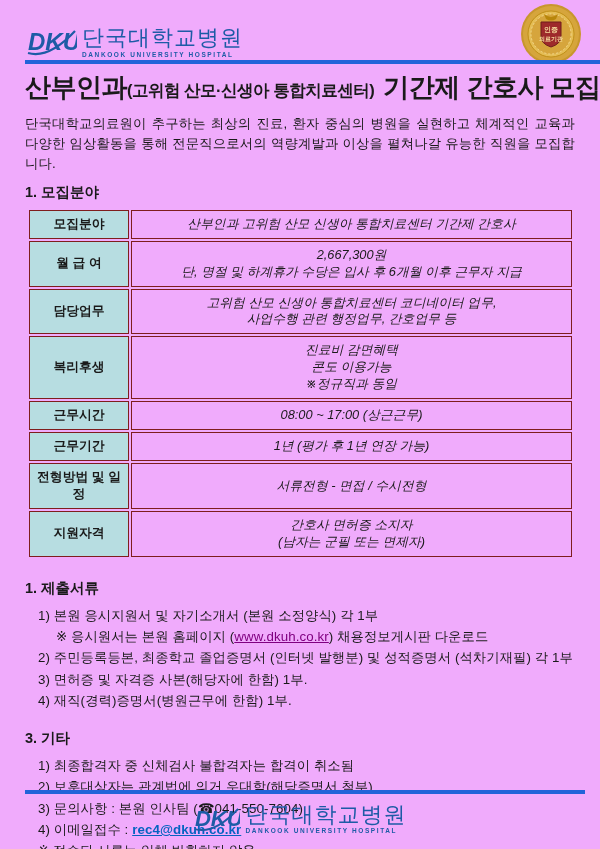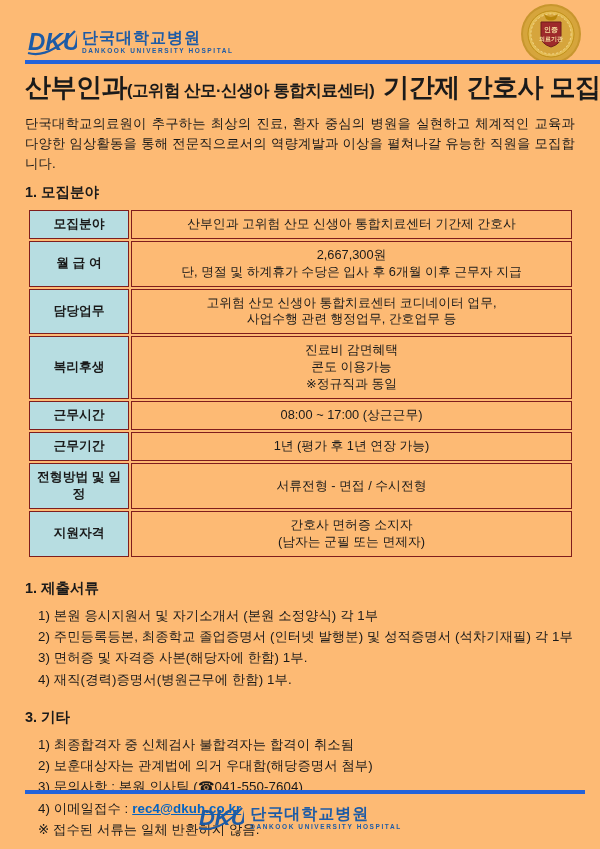--- a/index.html
+++ b/index.html
@@ -5,28 +5,28 @@
   * { box-sizing: border-box; margin: 0; padding: 0; }
   html, body { background: #ffffff; }
   body {
     width: 600px; height: 849px;
     font-family: "Liberation Sans", "DejaVu Sans", sans-serif;
     color: #1a1a1a;
   }
   .page {
     position: relative;
     width: 600px; height: 849px;
-    background: #fdba74;
+    background: #f0abfc;
     overflow: hidden;
   }
 
   
   .header { position: absolute; top: 0; left: 0; right: 0; height: 66px; }
   .logo { position: absolute; left: 27px; top: 26px; display: flex; align-items: center; gap: 5px; }
-  .logo-text-ko { font-size: 16px; font-weight: 700; color: #1d5ba6; letter-spacing: 1px; line-height: 1.05; }
+  .logo-text-ko { font-size: 22px; font-weight: 400; color: #1d5ba6; letter-spacing: 1px; line-height: 1.05; }
   .logo-text-en { font-size: 6.5px; font-weight: 700; color: #1d5ba6; letter-spacing: 1.6px; margin-top: 1px; }
   .seal { position: absolute; right: 18px; top: 3px; width: 62px; height: 62px; }
   .rule-top { position: absolute; left: 25px; right: 0; top: 60px; height: 4px; background: #2363d9; }
 
   
   .content { position: absolute; top: 68px; left: 25px; right: 25px; }
   .doc-title { white-space: nowrap; margin-top: 2px; text-align: center; }
   .t-big { font-size: 26px; font-weight: 800; letter-spacing: -0.5px; }
   .t-small { font-size: 16.5px; font-weight: 800; letter-spacing: -0.5px; }
   .t-gap { margin-left: 9px; }
@@ -40,21 +40,21 @@
     width: 547px; margin: 6px 0 0 2px;
     table-layout: fixed;
   }
   table.recruit td { border: 1px solid #7f1d1d; vertical-align: middle; }
   td.cell-label {
     width: 100px; background: #b7dde1;
     text-align: center; font-size: 12.8px; font-weight: 600;
     padding: 5px 2px;
   }
   td.cell-value { text-align: center; font-size: 12.8px; padding: 5px 10px; }
-  .cell-line { line-height: 1.32; }
+  .cell-line { line-height: 1.32; font-style: italic; }
 
   
   .list { margin-top: 3px; }
   .list-item { font-size: 13.3px; line-height: 1.6; padding-left: 13px; letter-spacing: 0.1px; }
   .list-subnote { font-size: 13.3px; line-height: 1.6; padding-left: 31px; letter-spacing: 0.1px; }
   .link-visited { color: #800080; text-decoration: underline; cursor: pointer; }
   .link-blue { color: #0563c1; text-decoration: underline; cursor: pointer; font-weight: 600; }
 
   
   .footer { position: absolute; left: 0; right: 0; top: 790px; }
@@ -156,20 +156,21 @@
             <div class="cell-line">간호사 면허증 소지자</div>
             <div class="cell-line">(남자는 군필 또는 면제자)</div>
           </td>
         </tr>
       </tbody>
     </table>
 
     <div class="section-heading tight" style="margin-top:20px;">1. 제출서류</div>
     <div class="list">
       <div class="list-item">1) 본원 응시지원서 및 자기소개서 (본원 소정양식) 각 1부</div>
+      <div class="list-subnote"><span>※ 응시원서는 본원 홈페이지 (</span><span class="link-visited">www.dkuh.co.kr</span><span>) 채용정보게시판 다운로드</span></div>
       <div class="list-item">2) 주민등록등본, 최종학교 졸업증명서 (인터넷 발행분) 및 성적증명서 (석차기재필) 각 1부</div>
       <div class="list-item">3) 면허증 및 자격증 사본(해당자에 한함) 1부.</div>
       <div class="list-item">4) 재직(경력)증명서(병원근무에 한함) 1부.</div>
     </div>
 
     <div class="section-heading tight" style="margin-top:18px;">3. 기타</div>
     <div class="list">
       <div class="list-item">1) 최종합격자 중 신체검사 불합격자는 합격이 취소됨</div>
       <div class="list-item">2) 보훈대상자는 관계법에 의거 우대함(해당증명서 첨부)</div>
       <div class="list-item">3) 문의사항 : 본원 인사팀 (☎041-550-7604)</div>

